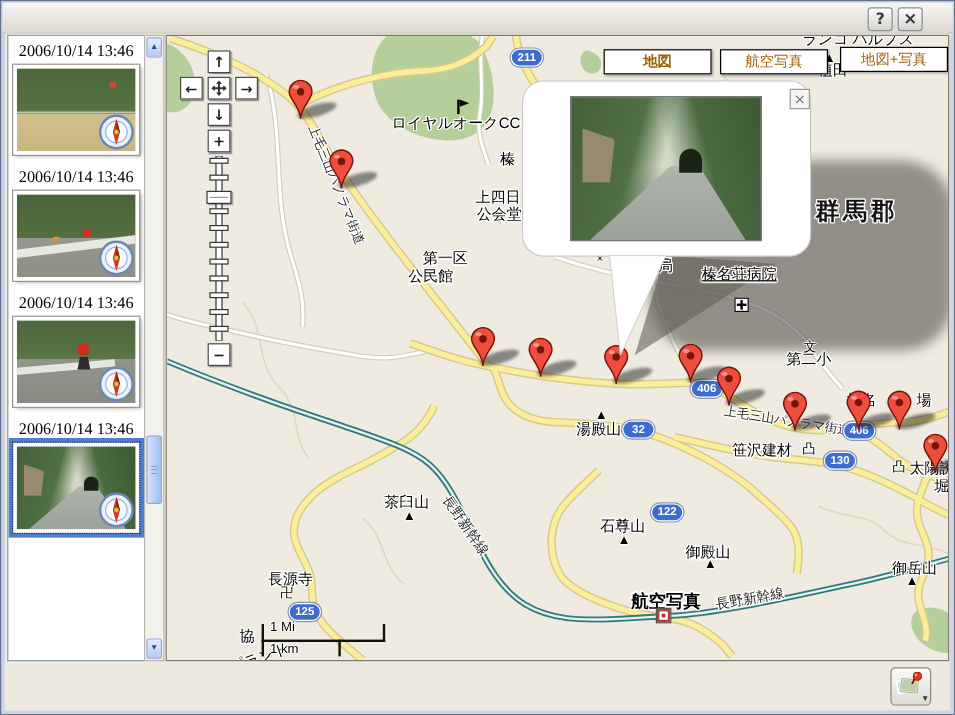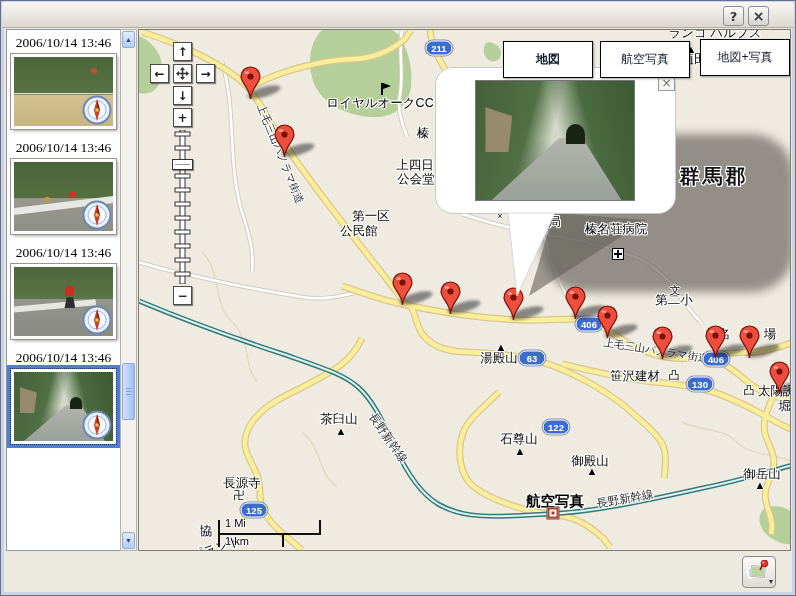--- a/index.html
+++ b/index.html
@@ -123,22 +123,22 @@
     display:flex; align-items:center; justify-content:center; z-index:20; cursor:pointer; }
   .ctl.c-up{left:34px;top:12px}.ctl.c-left{left:11px;top:34px}.ctl.c-center{left:34px;top:34px}
   .ctl.c-right{left:57px;top:34px}.ctl.c-down{left:34px;top:56px}.ctl.c-plus{left:34px;top:78px}
   .ctl.c-minus{left:34px;top:256px}
   .zoomrail { position:absolute; left:34px; top:100px; width:19px; height:154px; z-index:20; }
   .zoomhandle { position:absolute; left:33px; top:129px; width:21px; height:11px; background:#fff;
     border:1px solid #333; box-shadow:1px 1px 1px rgba(0,0,0,.4); z-index:21; cursor:grab; }
   .zoomhandle::after { content:""; position:absolute; left:2px; right:2px; top:4px; border-top:1px solid #999; }
 
   
-  .mtbtn { position:absolute; height:37px; width:90px; background:#fff; border:1px solid #000;
-    color:#0f172a; display:flex; align-items:center; justify-content:center; font-size:12px;
+  .mtbtn { position:absolute; height:21px; width:90px; background:#fff; border:1px solid #000;
+    color:#a16207; display:flex; align-items:center; justify-content:center; font-size:12px;
     z-index:21; box-shadow:1px 1px 2px rgba(0,0,0,.35); cursor:pointer; }
   .mtbtn:nth-child(1){left:364px;top:11px}.mtbtn:nth-child(2){left:461px;top:11px}.mtbtn:nth-child(3){left:561px;top:9px}
   .mtbtn.active { font-weight:bold; }
 
   
   .attrib { position:absolute; right:6px; top:497px; z-index:12; font-size:12px; color:#2b2b2b;
     white-space:nowrap;
     text-shadow:-1px 0 #fff,1px 0 #fff,0 -1px #fff,0 1px #fff; }
   .attrib a { color:#3b3bd6; text-decoration:underline; cursor:pointer; }
   .scalebar { position:absolute; left:77px; top:488px; width:110px; height:32px; z-index:12; }
@@ -318,21 +318,21 @@
     <div id="labels">
         <div class="lbl place" style="left: 576px; top: 3px;">ランコ ハルプス</div>
         <div class="lbl place" style="left: 555px; top: 29px;">植田</div>
         <div class="lbl place" style="left: 241px; top: 73px;">ロイヤルオークCC</div>
         <div class="lbl place" style="left: 284px; top: 103px;">榛</div>
         <div class="lbl place" style="left: 276px; top: 135px;">上四日</div>
         <div class="lbl place" style="left: 277px; top: 149px;">公会堂</div>
         <div class="lbl place" style="left: 232px; top: 186px; text-align: right;">第一区</div>
         <div class="lbl place" style="left: 220px; top: 201px;">公民館</div>
         <div class="lbl place" style="left: 403px; top: 192px;">室田局</div>
-        <div class="lbl place" style="left: 477px; top: 199px;">榛名荘病院</div>
+        <div class="lbl place" style="left: 477px; top: 199px; text-decoration: underline;">榛名荘病院</div>
         <div class="lbl area" style="left: 575px; top: 146px;">群馬郡</div>
         <div class="lbl place" style="left: 535px; top: 246px; margin-top: 24px;">第二小</div>
         <div class="lbl road" style="left: 141px; top: 124px; transform: translate(-50%, -50%) rotate(68deg);">上毛三山パノラマ街道</div>
         <div class="lbl road" style="left: 517px; top: 321px; transform: translate(-50%, -50%) rotate(9deg);">上毛三山パノラマ街道</div>
         <div class="lbl place" style="left: 360px; top: 328px;">湯殿山</div>
         <div class="lbl place" style="left: 496px; top: 346px;">笹沢建材</div>
         <div class="lbl place" style="left: 579px; top: 304px;">榛名</div>
         <div class="lbl place" style="left: 631px; top: 304px;">場</div>
         <div class="lbl place" style="left: 644px; top: 361px;">太陽誘電</div>
         <div class="lbl place" style="left: 652px; top: 376px;">堀口</div>
@@ -361,21 +361,21 @@
         <span class="micon i-mountain" style="left: 453px; top: 441px;">▲</span>
         <span class="micon i-mountain" style="left: 621px; top: 455px;">▲</span>
         <span class="micon i-mountain" style="left: 202px; top: 401px;">▲</span>
         <span class="micon i-temple" style="left: 100px; top: 465px;">卍</span>
         <span class="micon i-station-dot" style="left: 414px; top: 483px;"></span>
       </div>
     <div id="badges">
         <div class="badge" style="left: 300px; top: 18px;">211</div>
         <div class="badge" style="left: 450px; top: 294px;">406</div>
         <div class="badge" style="left: 577px; top: 329px;">406</div>
-        <div class="badge" style="left: 393px; top: 328px;">63</div>
+        <div class="badge" style="left: 393px; top: 328px;">32</div>
         <div class="badge" style="left: 561px; top: 354px;">130</div>
         <div class="badge" style="left: 417px; top: 397px;">122</div>
         <div class="badge" style="left: 115px; top: 480px;">125</div>
       </div>
     <div id="markers">
         <div class="marker" style="left: 101px; top: 36px;">
           <span class="mshadow"></span>
           <svg class="pin" viewBox="0 0 21 34" width="21" height="34">
             <path d="M10.5,1C5.3,1 1,5.2 1,10.4 1,17 10.5,23.5 10.5,33 10.5,23.5 20,17 20,10.4 20,5.2 15.7,1 10.5,1Z" fill="#ee4e3e" stroke="#7a1208" stroke-width="1.2"></path>
             <circle cx="10.5" cy="10.5" r="3.1" fill="#7a1208"></circle>

